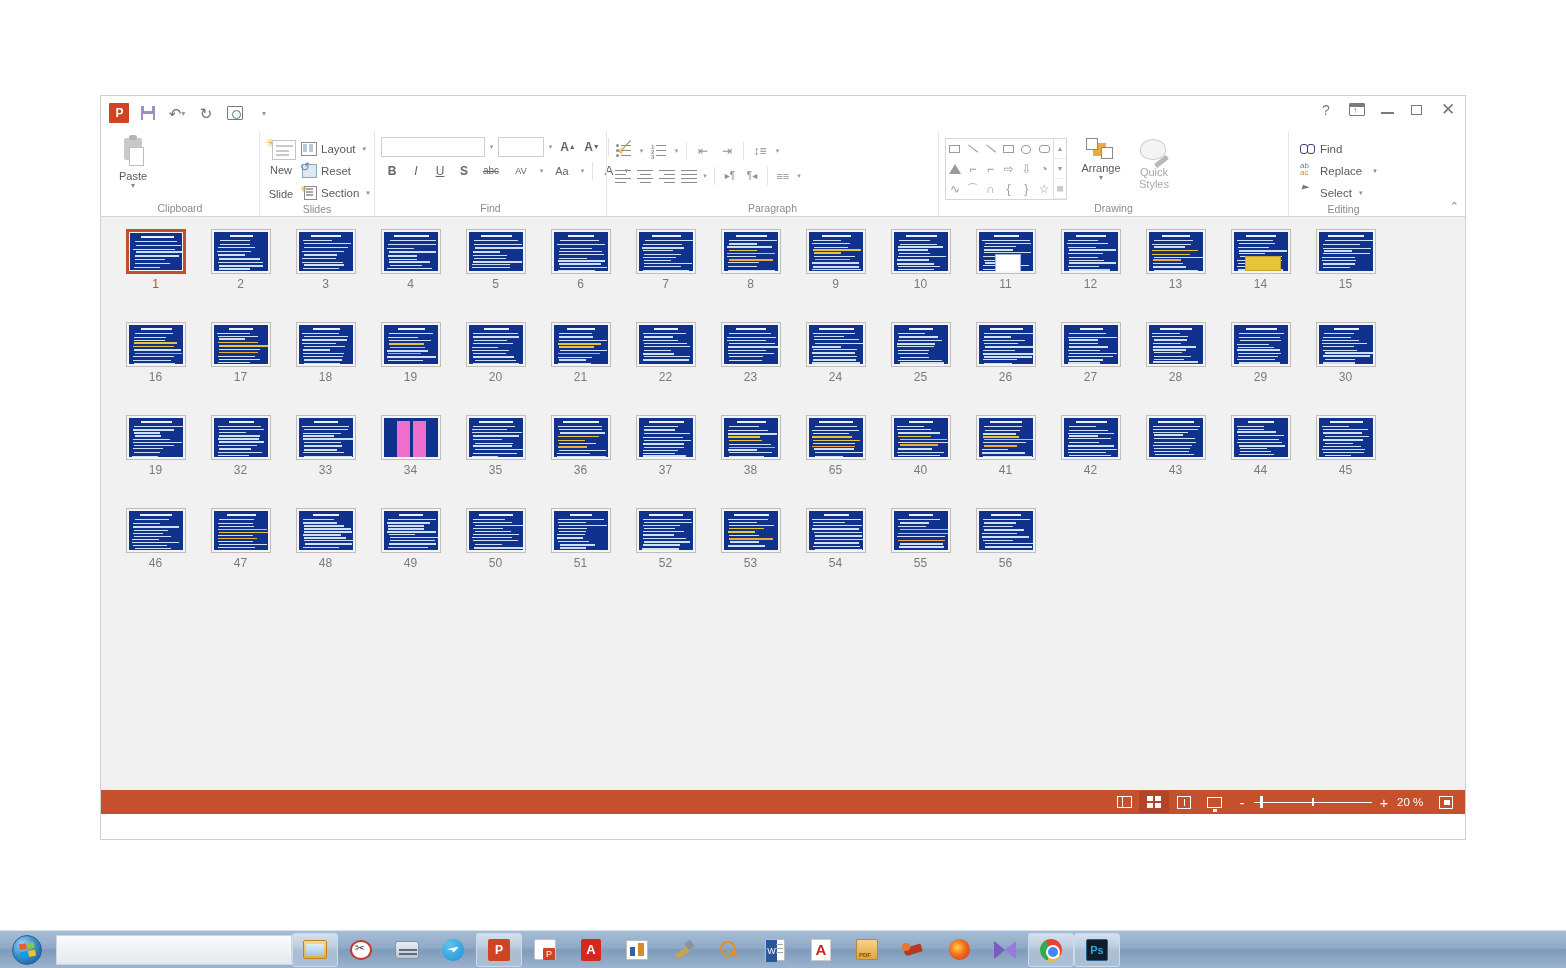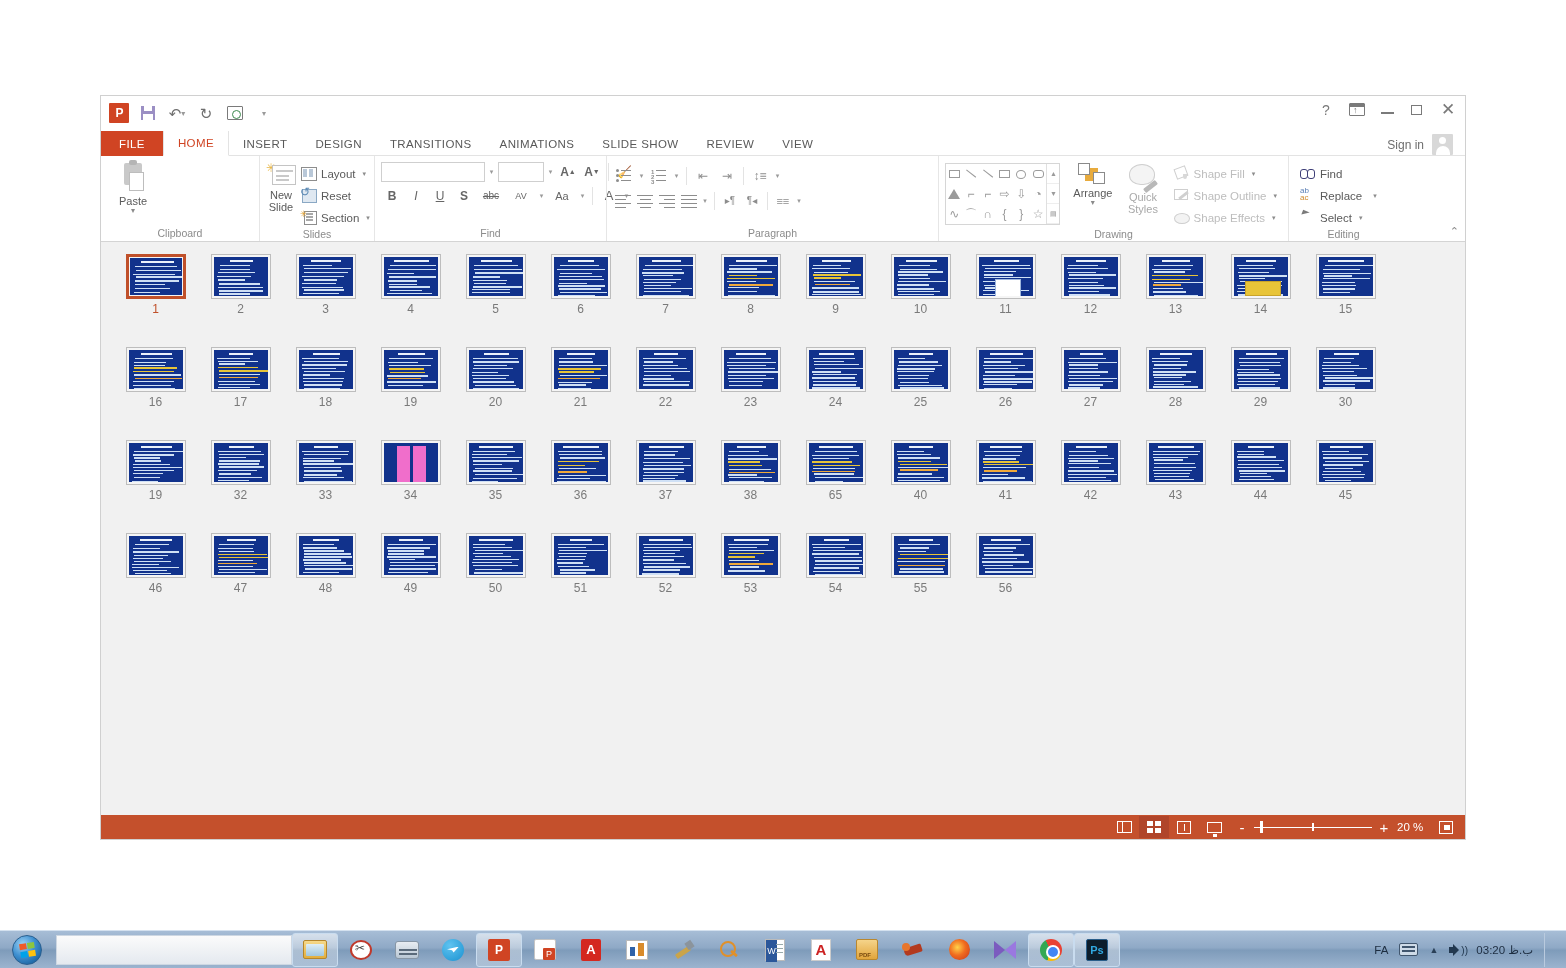--- a/index.html
+++ b/index.html
@@ -464,37 +464,20 @@
         <div class="wc">
             <div class="min-g"></div>
           </div>
         <div class="wc">
             <div class="max-g"></div>
           </div>
         <div class="wc close-g">✕</div>
       </div>
     </div>
 
-    <div class="tabs-row">
-      <div class="tabs">
-        <div class="tab-file">FILE</div>
-        <div class="tab active">HOME</div>
-        <div class="tab">INSERT</div>
-        <div class="tab">DESIGN</div>
-        <div class="tab">TRANSITIONS</div>
-        <div class="tab">ANIMATIONS</div>
-        <div class="tab">SLIDE SHOW</div>
-        <div class="tab">REVIEW</div>
-        <div class="tab">VIEW</div>
-      </div>
-      <div class="signin">
-        <span>Sign in</span>
-        <span class="avatar"></span>
-      </div>
-    </div>
 
     <div class="ribbon">
 
       <div class="rgroup" style="width:158px">
         <div class="rgroup-body">
           <div class="big-btn">
             <div class="paste-ico">
                 <div class="clip"></div>
                 <div class="pg"></div>
               </div>
@@ -506,21 +489,21 @@
       </div>
 
       <div class="rgroup" style="width:115px">
         <div class="rgroup-body">
           <div class="big-btn" style="width:46px">
             <div class="newslide-ico">
                 <span class="star">✳</span>
                 <div class="sl"></div>
               </div>
             <div class="lbl">New</div>
-            <div class="lbl" style="margin-top:0">Slide</div>
+            <div class="lbl" style="margin-top:12px">Slide</div>
           </div>
           <div class="smallcol" style="margin-top:2px">
             <div class="sbtn">
               <span class="mini-ico ico-layout"></span>
               <span>Layout</span>
               <span class="caret">▾</span>
             </div>
             <div class="sbtn">
               <span class="mini-ico ico-reset"></span>
               <span>Reset</span>
@@ -735,37 +718,20 @@
             <div class="carr">▾</div>
           </div>
           <div class="big-btn" style="width:50px">
             <div class="qs-ico">
                 <span class="blob"></span>
                 <span class="pen"></span>
               </div>
             <div class="lbl" style="color:#a9a9a9">Quick</div>
             <div class="lbl" style="margin-top:0;color:#a9a9a9">Styles</div>
           </div>
-          <div class="smallcol" style="margin-left:2px;padding-top:2px;color:#bdbdbd">
-            <div class="sbtn" style="color:#bdbdbd">
-              <span class="mini-ico ico-fill"></span>
-              <span>Shape Fill</span>
-              <span class="caret">▾</span>
-            </div>
-            <div class="sbtn" style="color:#bdbdbd">
-              <span class="mini-ico ico-outline"></span>
-              <span>Shape Outline</span>
-              <span class="caret">▾</span>
-            </div>
-            <div class="sbtn" style="color:#bdbdbd">
-              <span class="mini-ico ico-effects"></span>
-              <span>Shape Effects</span>
-              <span class="caret">▾</span>
-            </div>
-          </div>
         </div>
         <div class="rgroup-label">Drawing</div>
       </div>
 
       <div class="rgroup" style="width:110px">
         <div class="rgroup-body">
           <div class="smallcol" style="padding-top:2px">
             <div class="sbtn">
               <span class="mini-ico ico-find"></span>
               <span>Find</span>
@@ -1916,25 +1882,15 @@
           <span class="ic">
             <span class="ic-chrome"></span>
           </span>
         </div>
       <div class="tb-item pinned-active">
           <span class="ic">
             <span class="ic-ps">Ps</span>
           </span>
         </div>
     </div>
-    <div class="tray">
-      <span>FA</span>
-      <span class="kb"></span>
-      <span class="up">▲</span>
-      <span class="spk">
-          <span class="waves">))</span>
-        </span>
-      <span>03:20 ب.ظ</span>
-      <span class="showdesk"></span>
-    </div>
   </div>
 
 </div>
 
 </body></html>

